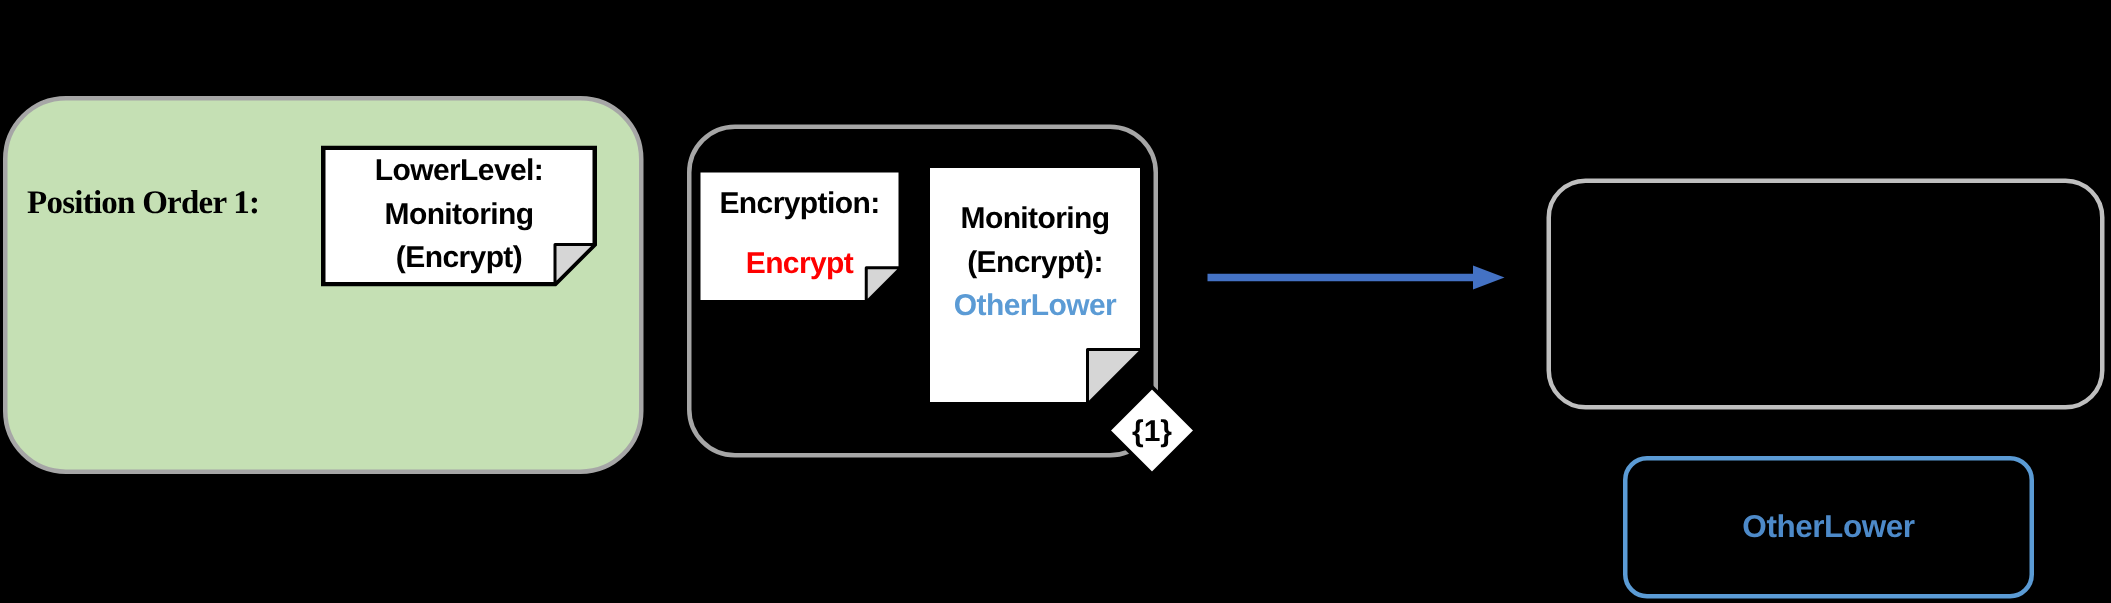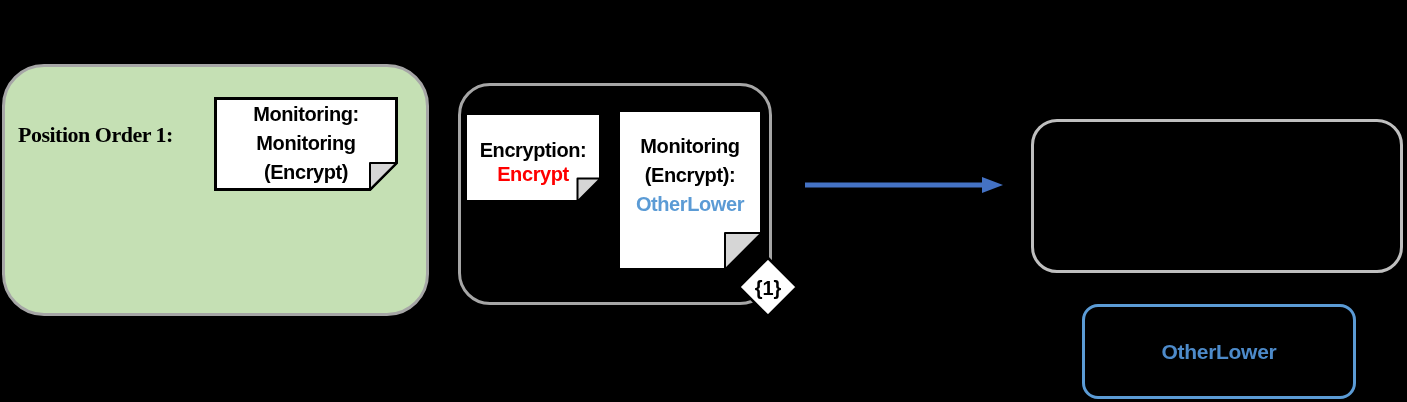--- a/index.html
+++ b/index.html
@@ -75,23 +75,23 @@
   svg.note { display: block; }
   .note-body { fill: #ffffff; stroke: #000000; stroke-width: 3; stroke-linejoin: miter; }
   .note-fold { fill: #d6d6d6; stroke: #000000; stroke-width: 2; stroke-linejoin: round; }
 
   .note-text {
     text-align: center;
     color: #000000;
     pointer-events: none;
   }
   .nt1 { left: 214px; top: 100px; width: 184px; font-size: 20px; line-height: 29px; letter-spacing: -0.4px; }
-  .nt2 { left: 464px; top: 138px; width: 138px; font-size: 20px; line-height: 24px; letter-spacing: -0.4px; }
+  .nt2 { left: 464px; top: 124px; width: 138px; font-size: 20px; line-height: 24px; letter-spacing: -0.4px; }
   .nt3 { left: 617px; top: 132px; width: 146px; font-size: 20px; line-height: 29px; letter-spacing: -0.4px; }
-  .line-red  { color: #ff0000; }
+  .line-red  { color: #ff0000; margin-top: 16px; }
   .line-blue { color: #5b9bd5; }
 
   
   .badge-diamond-shape { fill: #ffffff; stroke: #000000; stroke-width: 2.5; }
   .badge-text {
     font-family: "Liberation Sans", sans-serif;
     font-weight: 700;
     font-size: 20px;
     fill: #000000;
   }
@@ -106,21 +106,21 @@
 <div class="canvas">
 
   <div class="abs green-panel"></div>
   <div class="abs green-label">Position Order 1:</div>
 
   <svg class="abs note" style="left:214px; top:97px;" width="184" height="94" viewBox="0 0 184 94">
     <path class="note-body" d="M1.5,1.5 H182.5 V66 L156,92.5 H1.5 Z"></path>
     <path class="note-fold" d="M156,92.5 L182.5,66 L156,66 Z"></path>
   </svg>
   <div class="abs note-text nt1">
-    <div>Monitoring:</div>
+    <div>LowerLevel:</div>
     <div>Monitoring</div>
     <div>(Encrypt)</div>
   </div>
 
   <div class="abs policy-group"></div>
 
   <svg class="abs note" style="left:464px; top:112px;" width="138" height="91" viewBox="0 0 138 91">
     <path class="note-body" d="M1.5,1.5 H136.5 V66.5 L113.5,89.5 H1.5 Z"></path>
     <path class="note-fold" d="M113.5,89.5 L136.5,66.5 L113.5,66.5 Z"></path>
   </svg>

